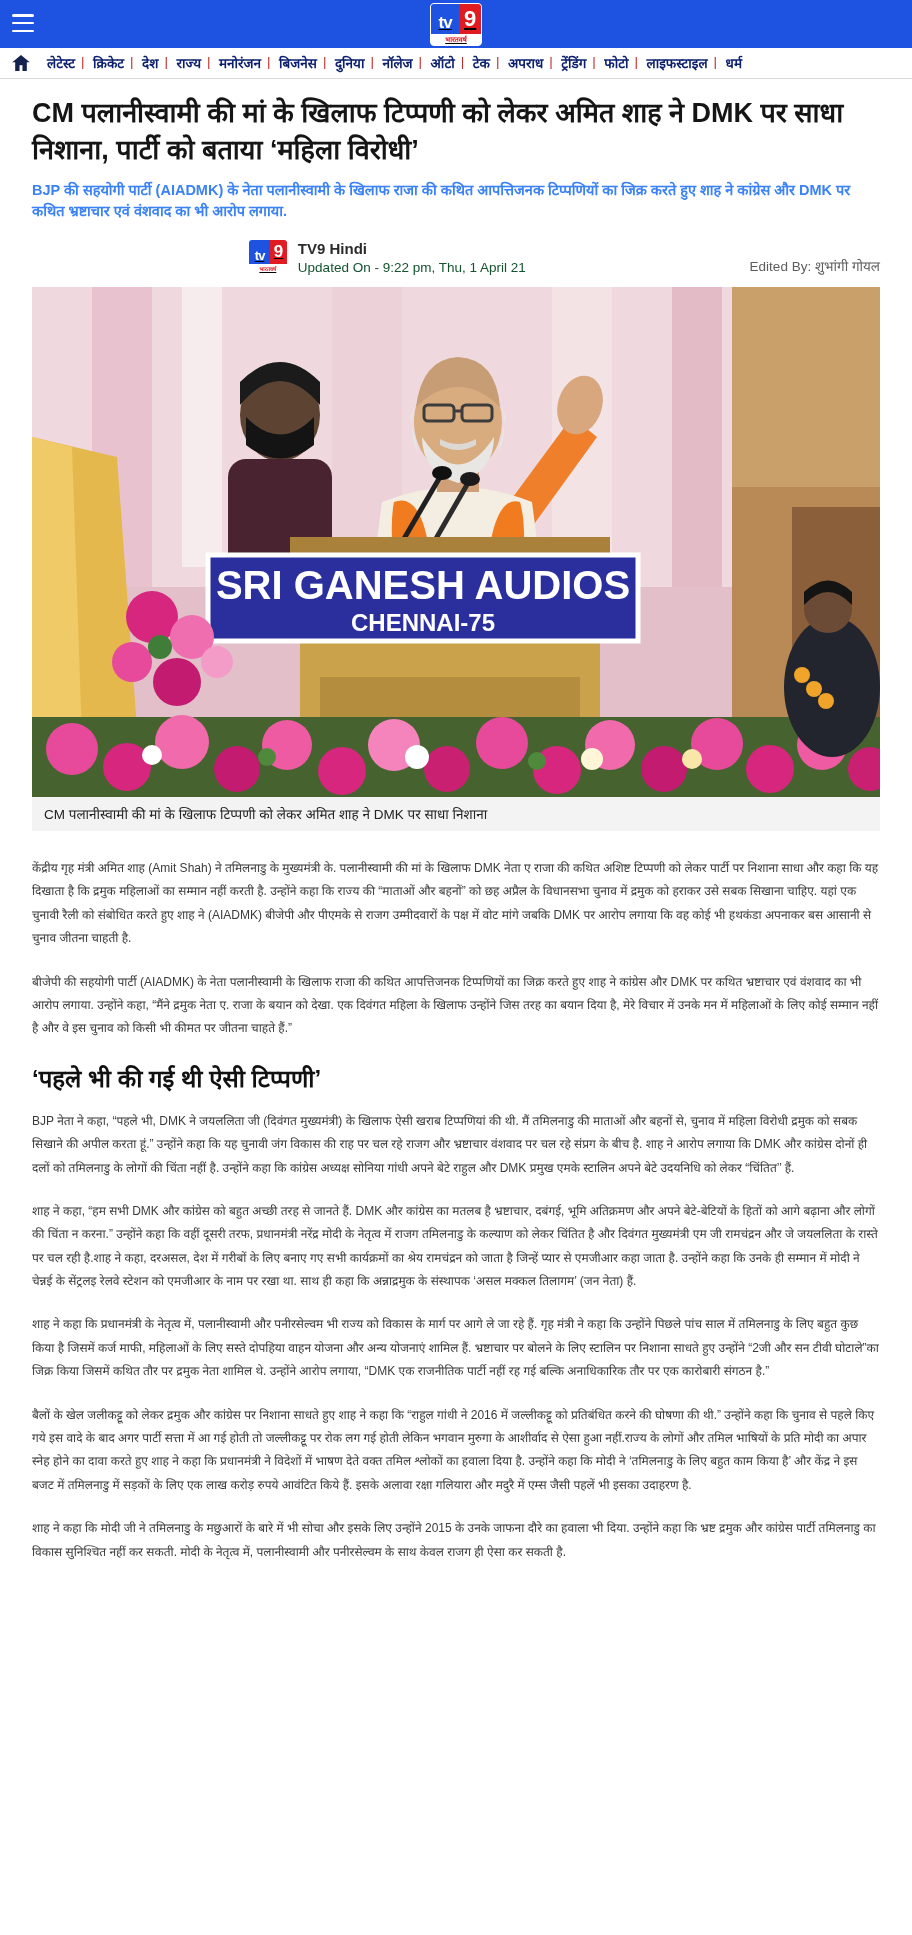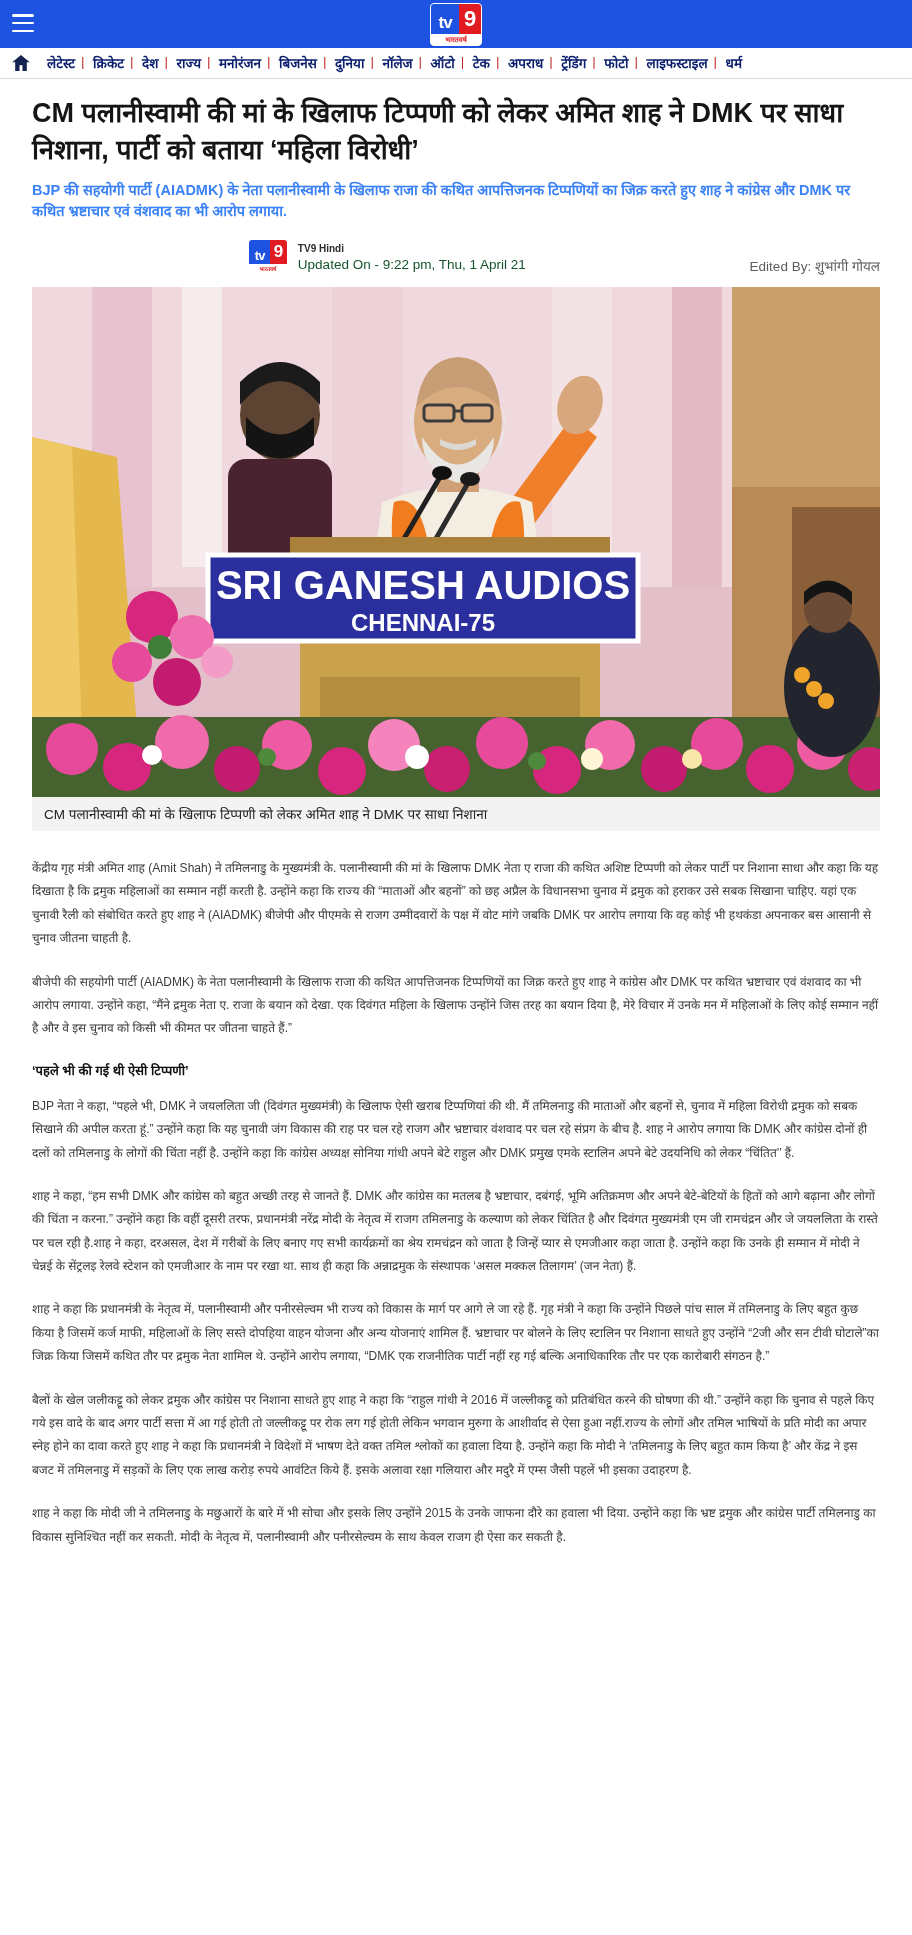--- a/index.html
+++ b/index.html
@@ -3,21 +3,21 @@
 <meta charset="utf-8">
 <style>
   * { margin:0; padding:0; box-sizing:border-box; }
   html,body { background:#ffffff; font-family:"Liberation Sans", sans-serif; }
   body { width:912px; }
 
   
   .topbar { background:#1d53e0; height:48px; position:relative; display:flex; align-items:center; }
   .hamburger { position:absolute; left:12px; top:14px; width:22px; height:18px; display:flex; flex-direction:column; justify-content:space-between; cursor:pointer; }
   .hamburger span { display:block; height:2.5px; background:#ffffff; border-radius:2px; }
-  .logo-box { margin:0 auto; width:52px; border-radius:4px; overflow:hidden; border:1px solid #ffffff; background:#ffffff; }
+  .logo-box { margin:0 auto; width:52px; border-radius:4px; overflow:hidden; border:1px solid #ffffff; background:#ffffff;text-decoration:underline; }
   .logo-top { display:flex; height:30px; }
   .logo-tv { background:#1d53e0; color:#ffffff; flex:1.3; font-weight:bold; font-size:17px; display:flex; align-items:flex-end; justify-content:center; padding-bottom:1px; letter-spacing:-1px; }
   .logo-9 { background:#e11b22; color:#ffffff; flex:1; font-weight:bold; font-size:22px; display:flex; align-items:center; justify-content:center; }
   .logo-sub { background:#ffffff; color:#e11b22; font-size:7px; font-weight:bold; text-align:center; padding:1px 0; }
 
   
   .nav { background:#ffffff; border-bottom:1px solid #d9d9d9; padding:6px 10px; display:flex; align-items:center; flex-wrap:nowrap; white-space:nowrap; overflow:hidden;text-align:right; }
   .home-icon { width:18px; height:16px; margin:0 8px 0 2px; flex:none; }
   .nav a { color:#0b1f6e; text-decoration:none; font-weight:bold; font-size:13.5px; padding:0 9px; position:relative; }
   .nav a + a::before { content:"|"; color:#bf2b2b; position:absolute; left:-3px; font-weight:normal; }
@@ -27,32 +27,32 @@
   h1.title { font-size:27px; line-height:1.38; color:#151515; font-weight:bold; letter-spacing:0; }
   .summary { margin-top:10px; font-size:14.5px; line-height:1.5; color:#3b82f6;font-weight:bold; }
 
   
   .byline { display:flex; align-items:center; margin-top:16px; }
   .byline .mini-logo { width:40px; flex:none; margin-right:10px; }
   .byline .mini-logo .logo-top { height:24px; }
   .byline .mini-logo .logo-tv { font-size:13px; }
   .byline .mini-logo .logo-9 { font-size:17px; }
   .byline .mini-logo .logo-sub { font-size:5.5px; }
-  .author { font-weight:bold; font-size:10px; color:#2b2b2b; }
+  .author { font-weight:bold; font-size:15px; color:#2b2b2b; }
   .updated { font-size:13.5px; color:#14532d; margin-top:3px; }
   .edited { margin-left:auto; align-self:flex-end; font-size:13.5px; color:#5d5d5d;padding-left:8px; }
 
   
   .hero { margin-top:12px; width:848px; height:510px; display:block; }
   .caption { background:#f3f3f3; padding:8px 12px; font-size:13.5px; color:#232323; }
 
   
   .body { margin-top:26px; padding-bottom:30px; }
   .body p { font-size:12px; line-height:1.95; color:#3b3b3b; margin-bottom:20px; }
-  .body h2 { font-size:13px; color:#111111; font-weight:bold; margin:6px 0 16px 0; }
+  .body h2 { font-size:24px; color:#111111; font-weight:bold; margin:6px 0 16px 0; }
 </style>
 </head>
 <body>
 
 <header class="topbar">
   <div class="hamburger">
     <span></span>
       <span></span>
       <span></span>
   </div>

